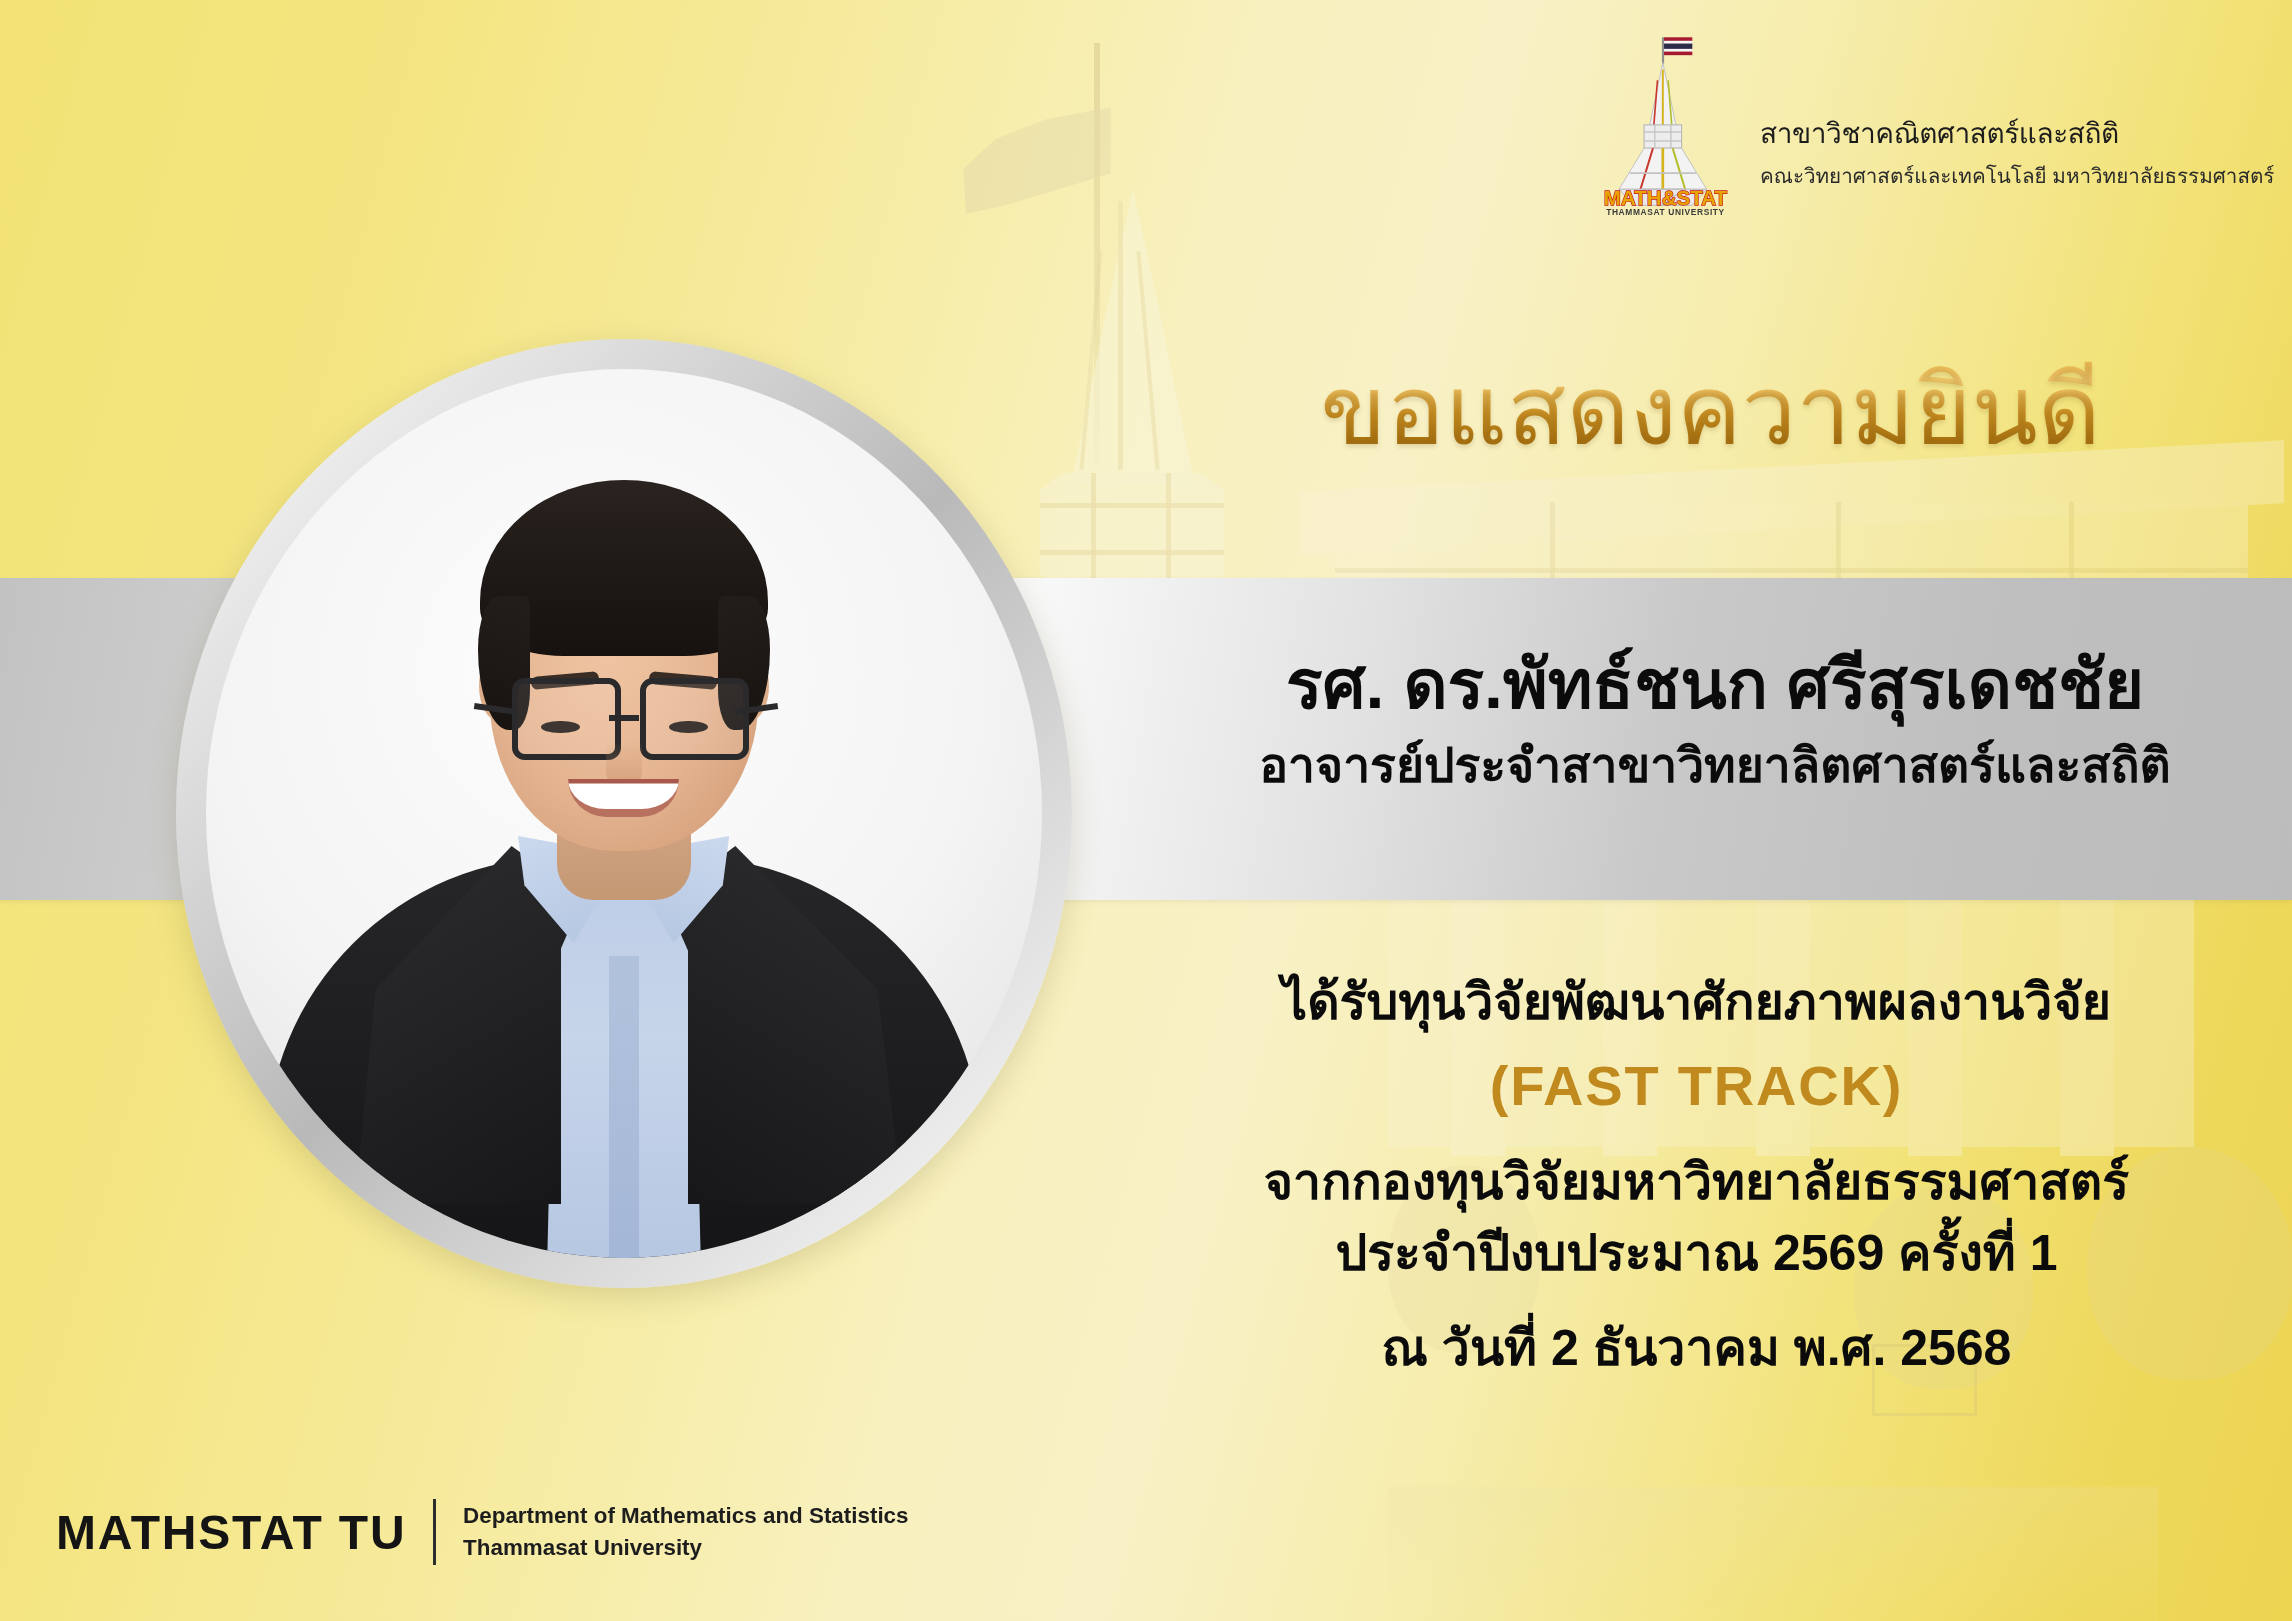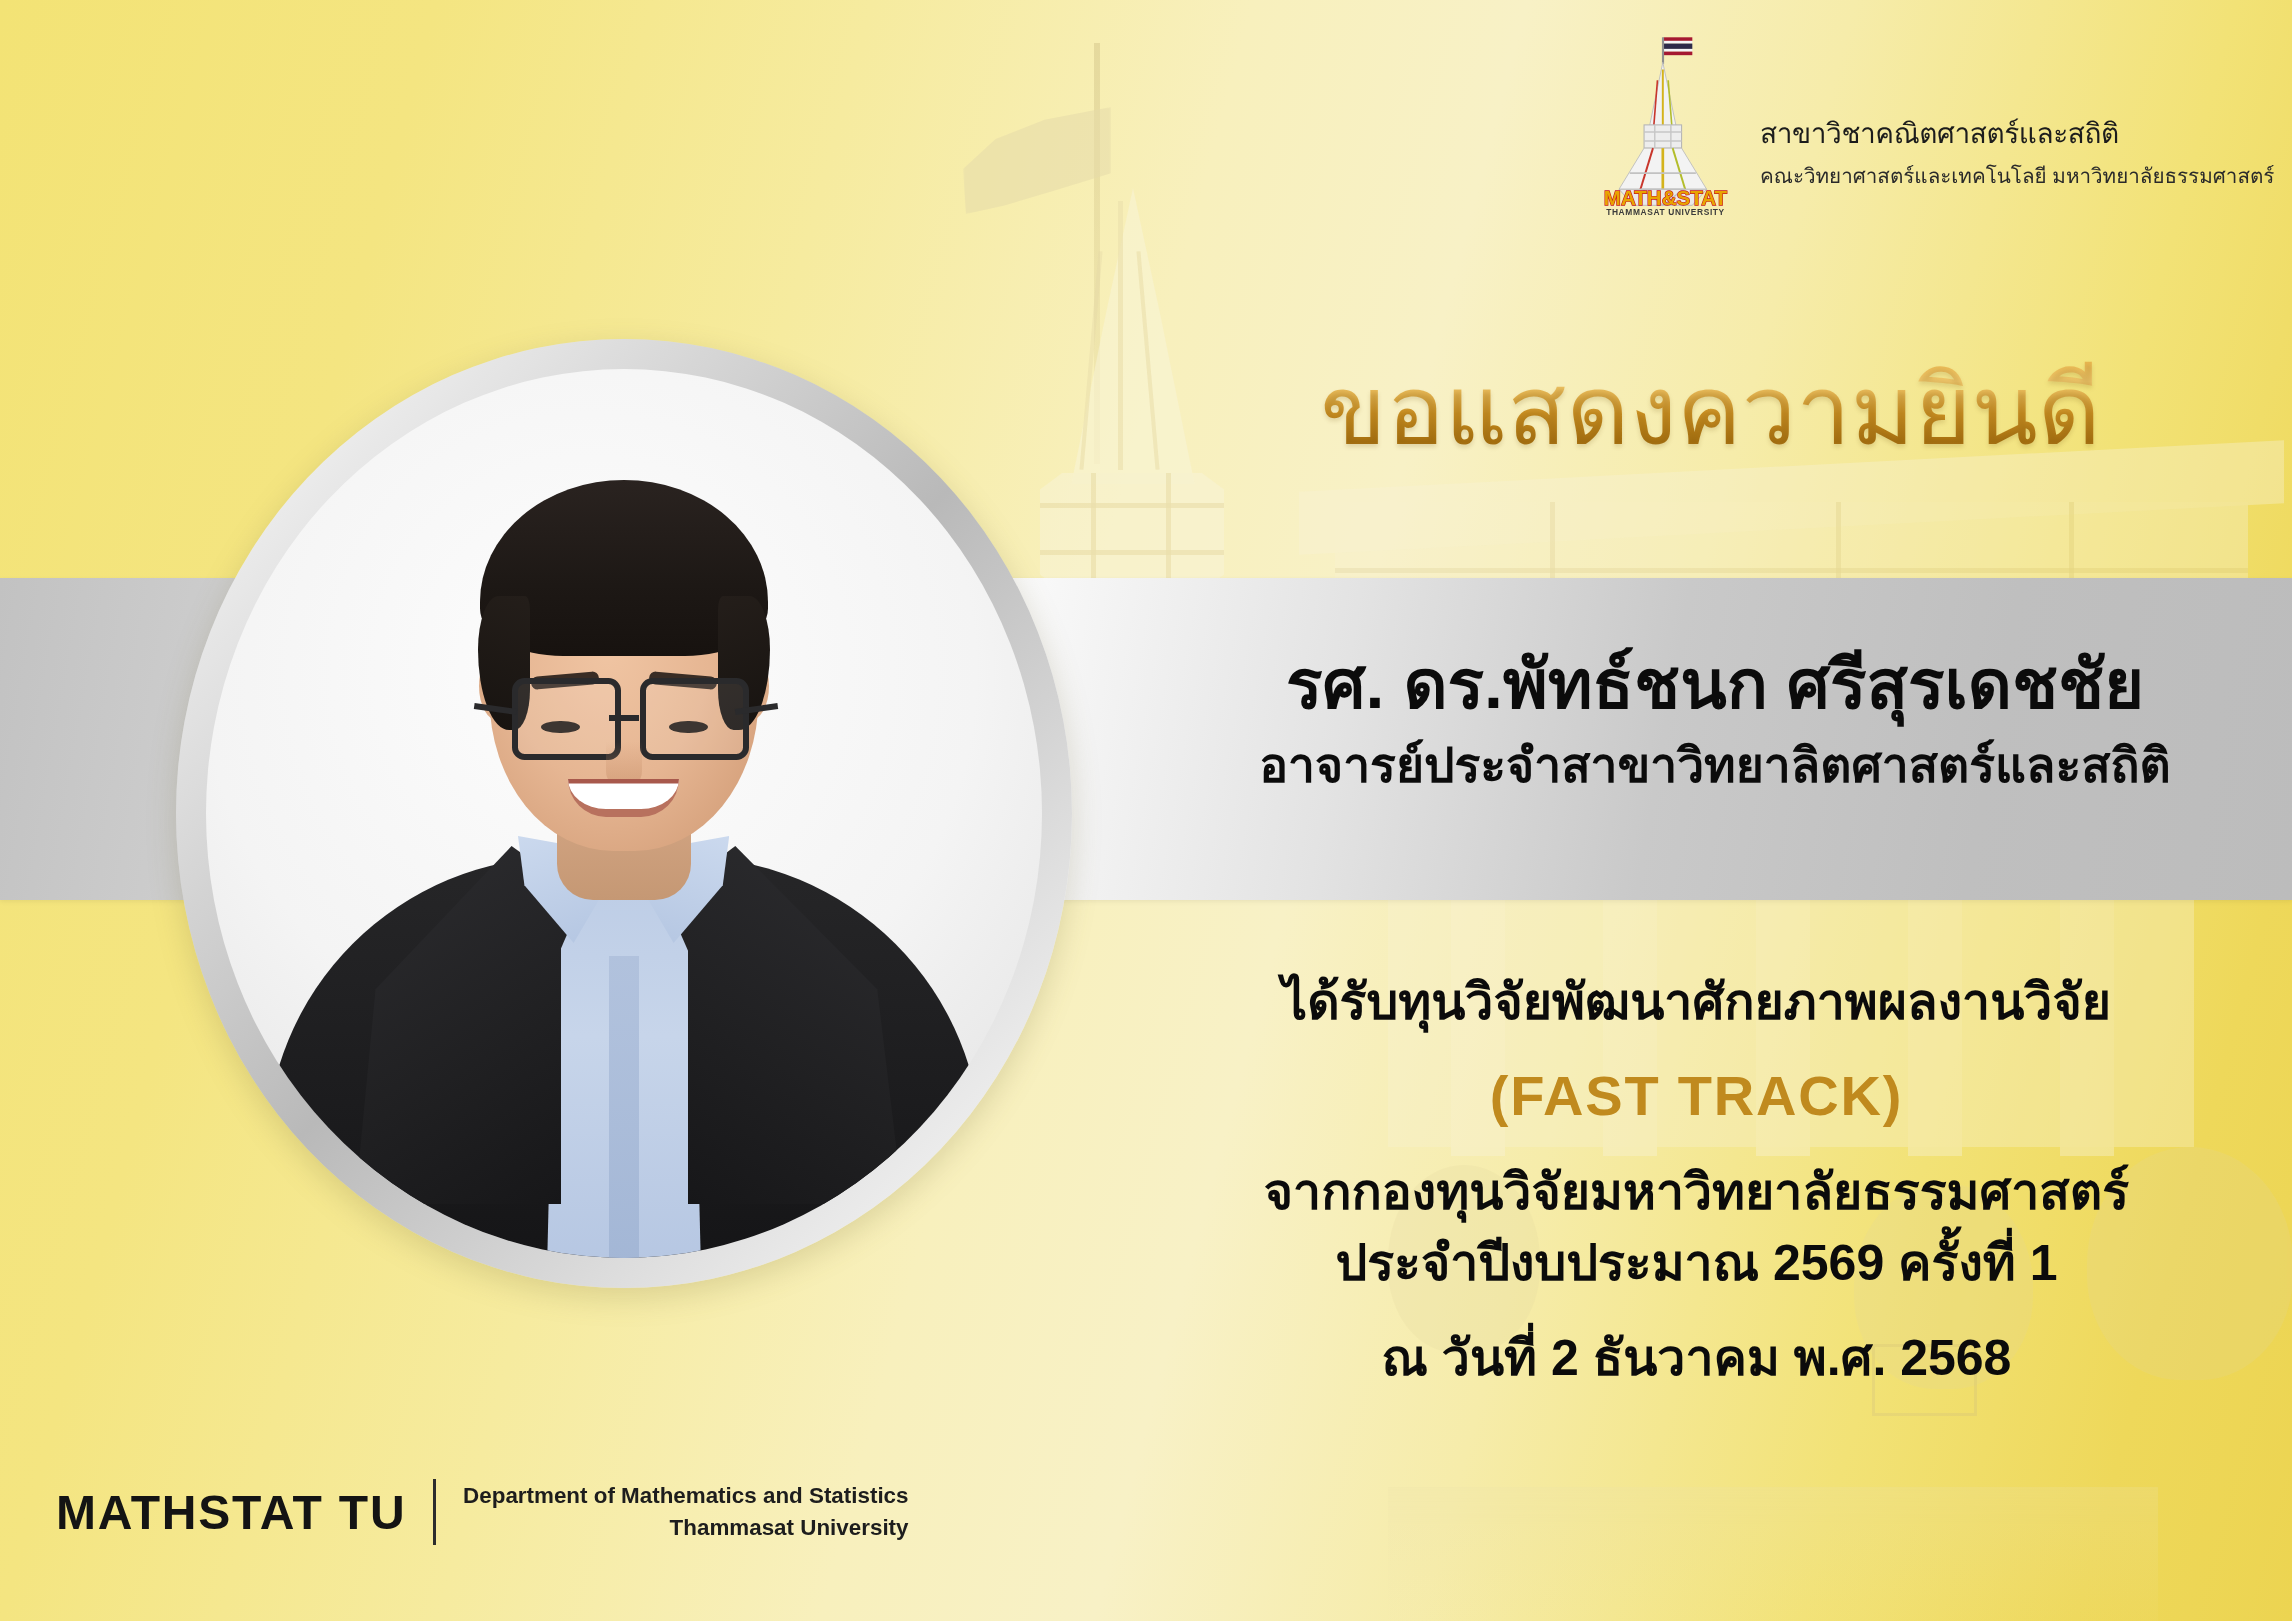--- a/index.html
+++ b/index.html
@@ -487,38 +487,37 @@
   .award-line {
     font-size: 50px;
     font-weight: 700;
     line-height: 1.05;
     white-space: nowrap;
   }
   .award-fast {
     font-size: 56px;
     font-weight: 700;
     line-height: 1.05;
-    margin-top: 38px;
+    margin-top: 28px;
     color: #c08a1e;
     letter-spacing: 1.8px;
     white-space: nowrap;
   }
   .award-from { margin-top: 41px; }
   .award-year { margin-top: 18px; }
   .award-date { margin-top: 43px; }
 
   
   .footer {
     position: absolute;
     left: 56px;
-    bottom: 76px;
+    bottom: 56px;
     display: flex;
     align-items: center;
     gap: 27px;
-    text-align: right;
   }
   .footer-brand {
     font-size: 48px;
     font-weight: 700;
     letter-spacing: 1.8px;
     color: #141414;
     white-space: nowrap;
   }
   .footer-div {
     width: 2.7px;

